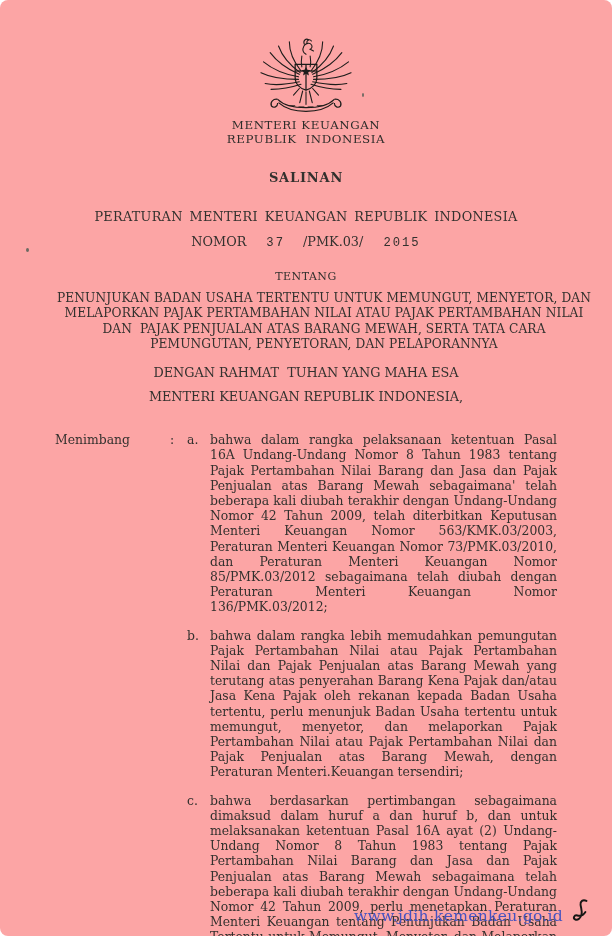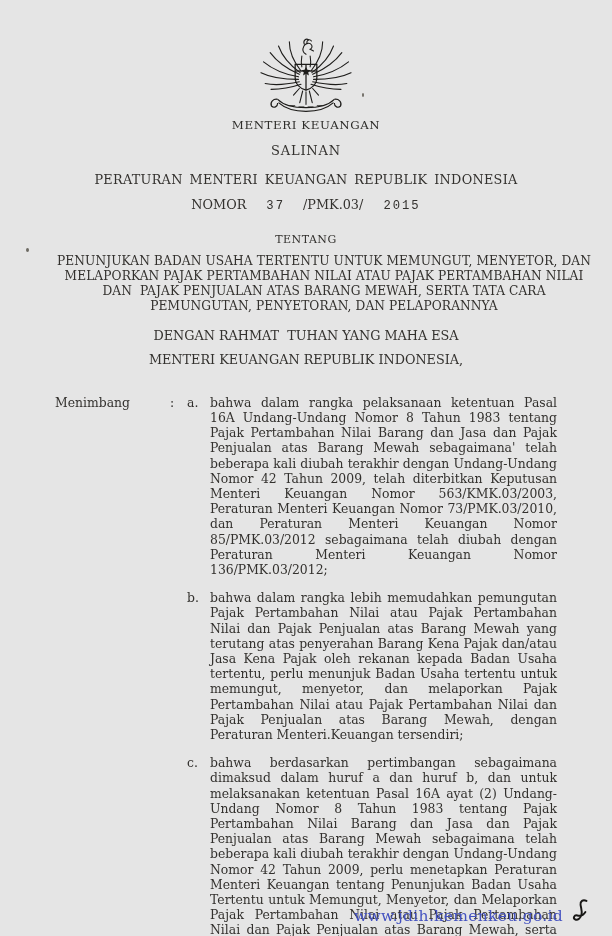--- a/index.html
+++ b/index.html
@@ -1,31 +1,32 @@
 <!DOCTYPE html>
 <html><head>
 <meta charset="utf-8">
 <style>
   html, body { margin:0; padding:0; background:#ffffff; }
   .page {
     position:relative;
     width:612px; height:936px;
-    background:#e5e5e5;
+    background:#fca5a5;
     font-family:"DejaVu Serif","Liberation Serif",serif;
     color:#33312e;
     overflow:hidden;
+    border-radius:8px;
   }
   .center { text-align:center; }
 
   .emblem-wrap { padding-top:33px; display:flex; justify-content:center; }
   .emblem-wrap svg { display:block; }
 
   .ministry-line { font-size:11.8px; line-height:13.5px; letter-spacing:0.6px; white-space:pre; color:#2e2d2a; }
-  .salinan { margin-top:10px; font-weight:normal; font-size:13px; letter-spacing:0.8px; }
-  .reg-line { margin-top:14px; font-size:12.8px; letter-spacing:0.3px; word-spacing:2.5px; }
+  .salinan { margin-top:24px; font-weight:bold; font-size:13px; letter-spacing:0.8px; }
+  .reg-line { margin-top:24px; font-size:12.8px; letter-spacing:0.3px; word-spacing:2.5px; }
 
   .nomor-line { margin-top:10px; font-size:12.8px; }
   .nomor-label { margin-right:16px; }
   .nomor-val, .nomor-year { font-family:"Liberation Mono","DejaVu Sans Mono",monospace; font-size:12.2px; letter-spacing:2px; }
   .nomor-val { margin-right:14px; }
   .nomor-year { margin-left:16px;text-align:center; }
 
   .tentang { margin-top:20px; font-size:11px; letter-spacing:0.5px; }
   .subject { margin-top:8px; font-size:12.2px; line-height:15.3px; letter-spacing:0.1px; }
   .subject div { white-space:pre;padding-left:36px; }
@@ -110,20 +111,21 @@
       <g stroke="#1d1c1a" stroke-width="0.9">
         <path d="M40 83.5 h7"></path>
           <path d="M51 85 h7"></path>
           <path d="M62 85 h7"></path>
           <path d="M73 83.5 h7"></path>
       </g>
     </svg>
   </div>
 
   <div class="center ministry-line">MENTERI KEUANGAN</div>
+  <div class="center ministry-line">REPUBLIK  INDONESIA</div>
 
   <div class="center salinan">SALINAN</div>
 
   <div class="center reg-line">PERATURAN MENTERI KEUANGAN REPUBLIK INDONESIA</div>
 
   <div class="center nomor-line">
     <span class="nomor-label">NOMOR</span>
     <span class="nomor-val">37</span>
     <span>/PMK.03/</span>
     <span class="nomor-year">2015</span>

